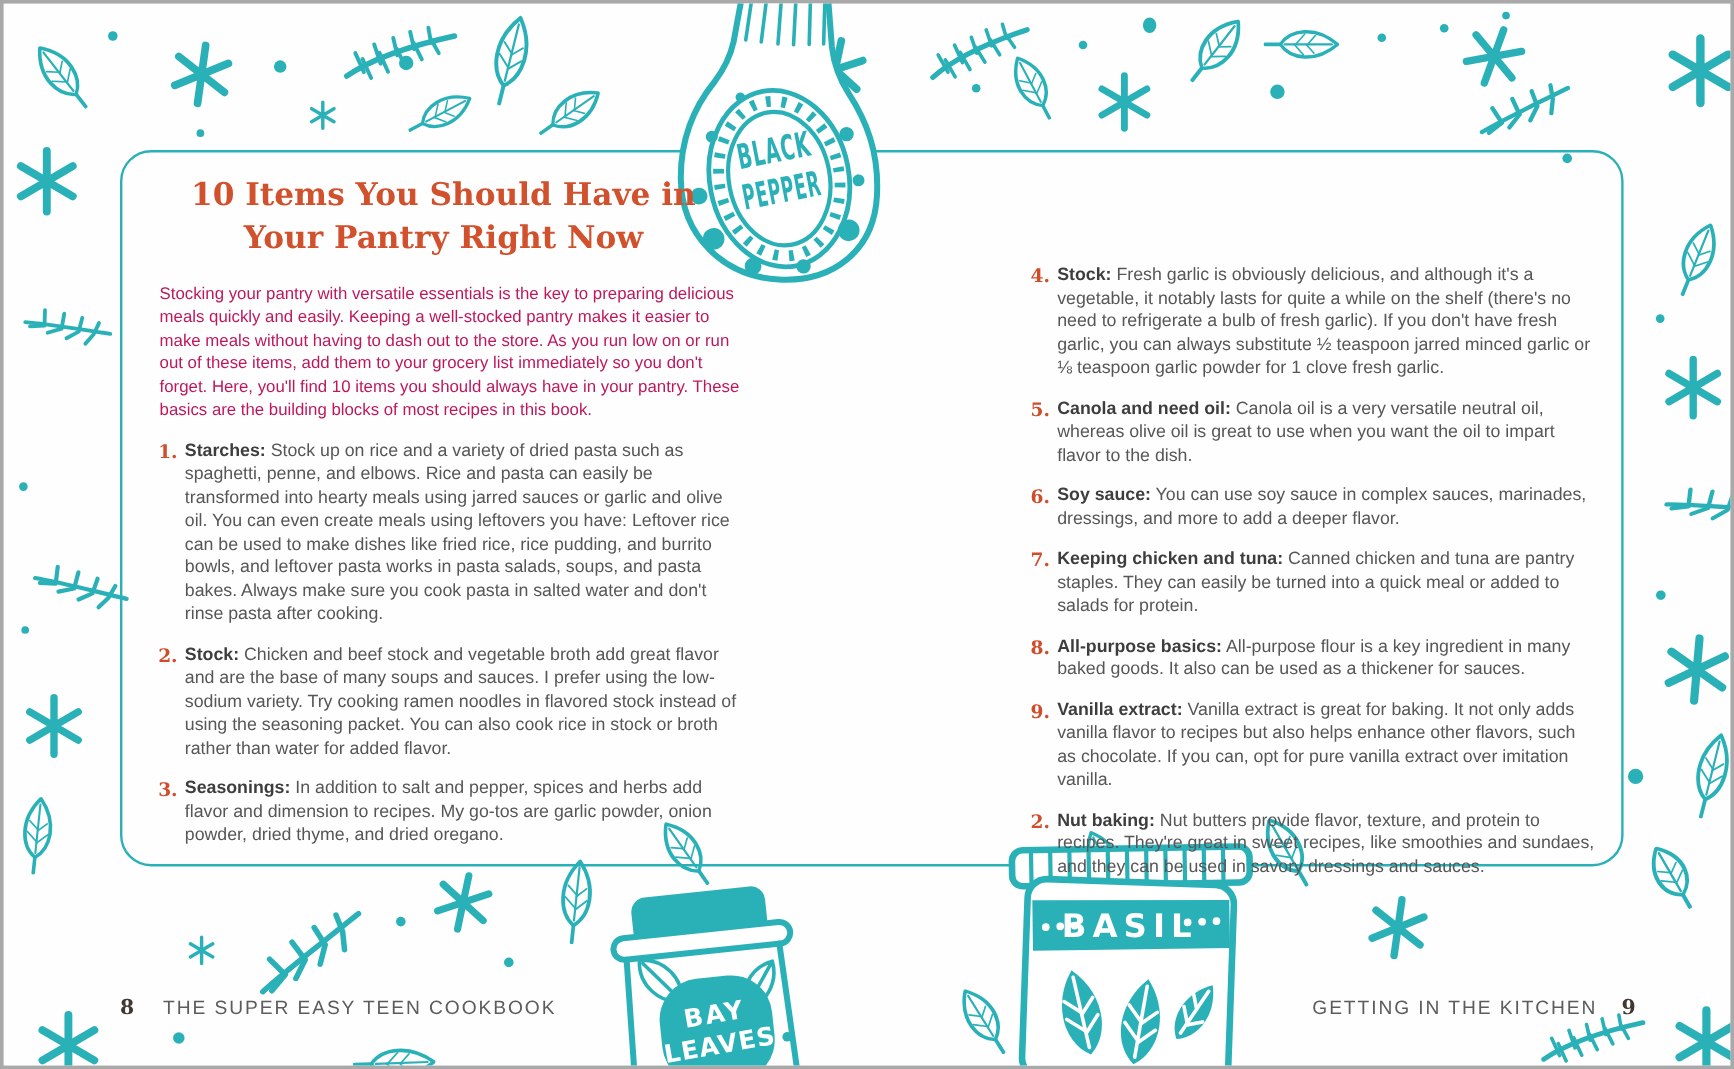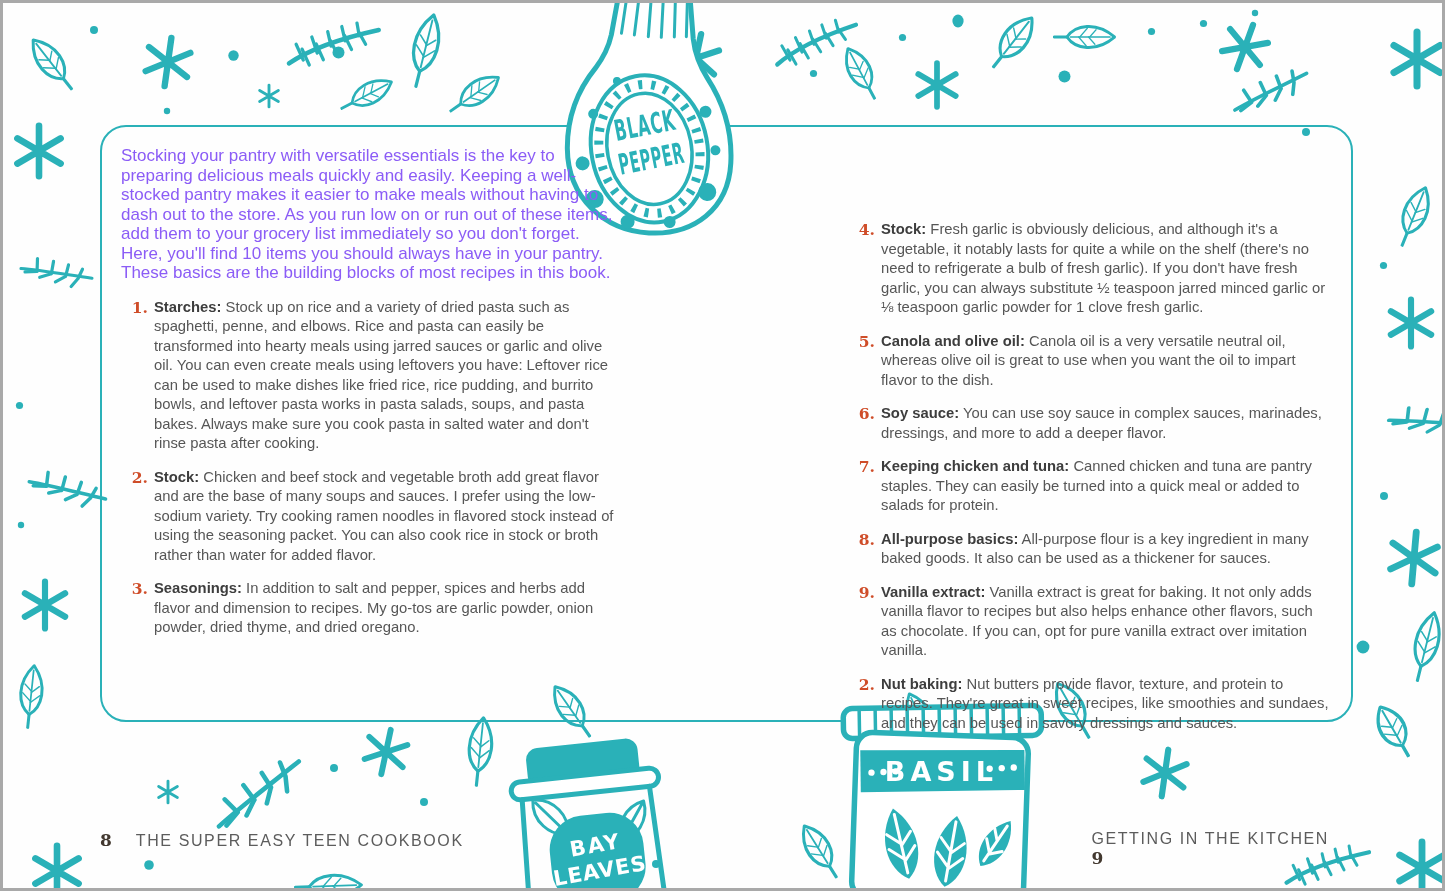--- a/index.html
+++ b/index.html
@@ -27,38 +27,38 @@
   .col-right{left:845px;top:217px;width:483px;}
   h1.title{
     margin:0 0 17px 0;
     font-family:"DejaVu Serif", serif;
     font-weight:700;
     font-size:26px;line-height:1.38;
     color:#d2512d;
     text-align:center;
   }
   .intro{
-    margin:0 0 15px 0;
-    font-size:17px;line-height:19.5px;color:#8b5cf6;
+    margin:0 0 15px 12px;
+    font-size:14px;line-height:19.5px;color:#be185d;
   }
   .plist{margin:0;padding:0;list-style:none;}
   .plist li{
     display:grid;grid-template-columns:27px 1fr;column-gap:6px;
     margin-bottom:14px;
   }
   .plist .num{
     font-family:"DejaVu Serif", serif;font-weight:700;
     font-size:15.5px;line-height:19.5px;color:#cf4d29;
     text-align:right;
   }
   .plist p{margin:0;font-size:14.8px;line-height:19.5px;color:#565656;}
   .plist .lbl{font-weight:700;color:#3d3d3d;}
   .footer{position:absolute;top:827px;z-index:3;display:flex;align-items:baseline;}
   .footer-left{left:97px;}
-  .footer-right{right:93px;flex-direction:column;}
+  .footer-right{right:79px;}
   .pagenum{
     font-family:"DejaVu Serif", serif;font-weight:700;
     font-size:17px;color:#42382f;
   }
   .foot-label{
     font-size:16px;letter-spacing:1.6px;color:#5c5c5c;
   }
   .footer-left .foot-label{margin-left:24px;}
   .footer-right .foot-label{margin-right:20px;}
   .jar-text{font-family:"DejaVu Sans", sans-serif;font-weight:700;}
@@ -362,20 +362,24 @@
       </g>
       <g stroke="#fff" stroke-width="3" fill="none">
         <path transform="rotate(-15 70 162)" d="M70 192 L70 132 M70 178 L57 165 M70 162 L58 150 M70 180 L83 167 M70 164 L82 152"></path>
         <path transform="rotate(8 120 168)" d="M120 198 L120 138 M120 184 L107 171 M120 168 L108 156 M120 186 L133 173 M120 170 L132 158"></path>
         <path transform="rotate(32 166 156)" d="M166 180 L166 138 M166 170 L156 160 M166 172 L176 162 M166 156 L157 147"></path>
       </g>
     </g>
   </svg>
 
   <div class="col col-left">
+    <h1 class="title">
+      <span>10 Items You Should Have in</span><br>
+      <span>Your Pantry Right Now</span>
+    </h1>
     <p class="intro">Stocking your pantry with versatile essentials is the key to preparing delicious meals quickly and easily. Keeping a well-stocked pantry makes it easier to make meals without having to dash out to the store. As you run low on or run out of these items, add them to your grocery list immediately so you don't forget. Here, you'll find 10 items you should always have in your pantry. These basics are the building blocks of most recipes in this book.</p>
     <ol class="plist">
       <li>
         <span class="num">1.</span>
         <p><span class="lbl">Starches:</span> <span>Stock up on rice and a variety of dried pasta such as spaghetti, penne, and elbows. Rice and pasta can easily be transformed into hearty meals using jarred sauces or garlic and olive oil. You can even create meals using leftovers you have: Leftover rice can be used to make dishes like fried rice, rice pudding, and burrito bowls, and leftover pasta works in pasta salads, soups, and pasta bakes. Always make sure you cook pasta in salted water and don't rinse pasta after cooking.</span></p>
       </li>
       <li>
         <span class="num">2.</span>
         <p><span class="lbl">Stock:</span> <span>Chicken and beef stock and vegetable broth add great flavor and are the base of many soups and sauces. I prefer using the low-sodium variety. Try cooking ramen noodles in flavored stock instead of using the seasoning packet. You can also cook rice in stock or broth rather than water for added flavor.</span></p>
       </li>
@@ -387,21 +391,21 @@
   </div>
 
   <div class="col col-right">
     <ol class="plist">
       <li>
         <span class="num">4.</span>
         <p><span class="lbl">Stock:</span> <span>Fresh garlic is obviously delicious, and although it's a vegetable, it notably lasts for quite a while on the shelf (there's no need to refrigerate a bulb of fresh garlic). If you don't have fresh garlic, you can always substitute ½ teaspoon jarred minced garlic or ⅛ teaspoon garlic powder for 1 clove fresh garlic.</span></p>
       </li>
       <li>
         <span class="num">5.</span>
-        <p><span class="lbl">Canola and olive oil:</span> <span>Canola oil is a very versatile neutral oil, whereas olive oil is great to use when you want the oil to impart flavor to the dish.</span></p>
+        <p><span class="lbl">Canola and need oil:</span> <span>Canola oil is a very versatile neutral oil, whereas olive oil is great to use when you want the oil to impart flavor to the dish.</span></p>
       </li>
       <li>
         <span class="num">6.</span>
         <p><span class="lbl">Soy sauce:</span> <span>You can use soy sauce in complex sauces, marinades, dressings, and more to add a deeper flavor.</span></p>
       </li>
       <li>
         <span class="num">7.</span>
         <p><span class="lbl">Keeping chicken and tuna:</span> <span>Canned chicken and tuna are pantry staples. They can easily be turned into a quick meal or added to salads for protein.</span></p>
       </li>
       <li>

